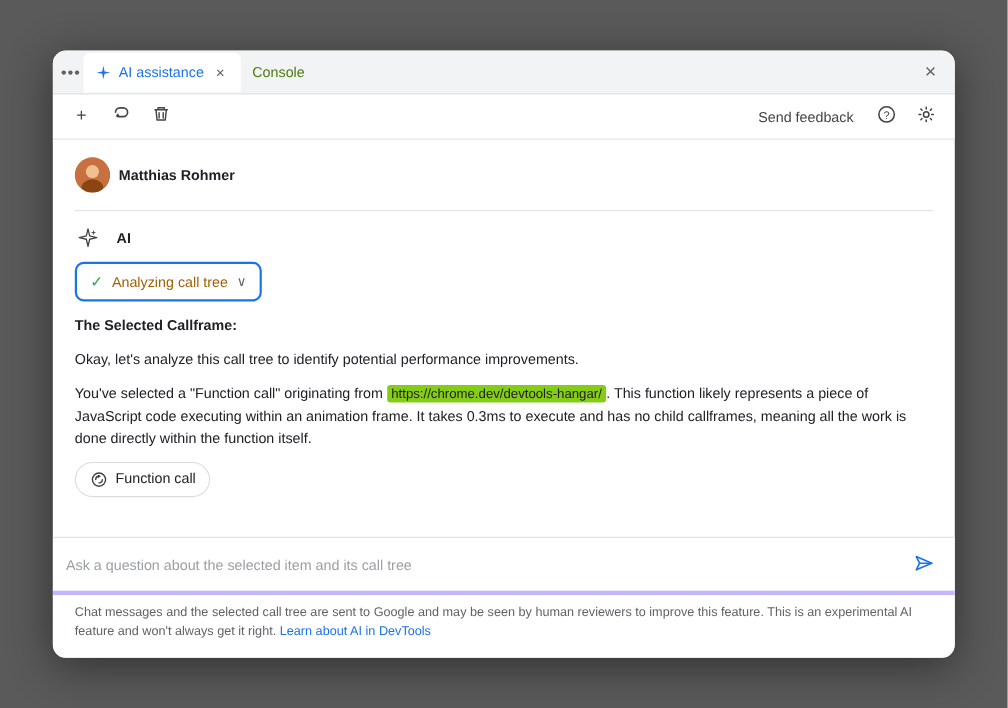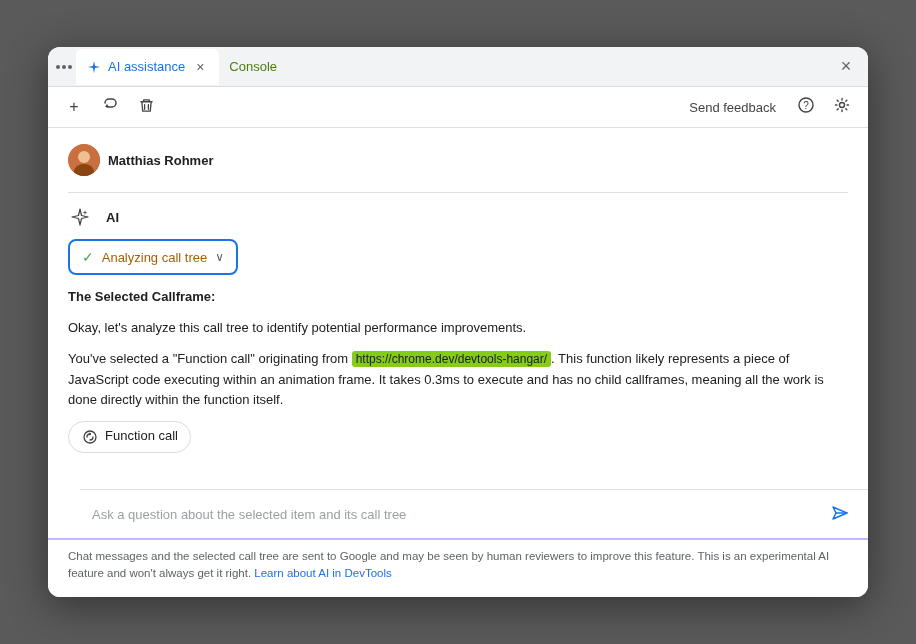--- a/index.html
+++ b/index.html
@@ -300,21 +300,20 @@
     }
 
     
     .input-area {
       border-top: 1px solid #e0e0e0;
       padding: 8px 12px;
       display: flex;
       align-items: center;
       gap: 8px;
       background: #fff;
-      margin-left: 32px;
     }
 
     .chat-input {
       flex: 1;
       border: none;
       outline: none;
       font-size: 13px;
       color: #202124;
       background: transparent;
     }
@@ -335,21 +334,21 @@
       background: transparent;
       border-radius: 4px;
     }
 
     
     .chat-footer {
       padding: 8px 20px 14px 20px;
       font-size: 11.5px;
       color: #5f6368;
       line-height: 1.5;
-      border-top: 2px solid #c4b5fd;
+      border-top: 4px solid #c4b5fd;
       background: #fff;
     }
 
     .chat-footer a {
       color: #1a73e8;
       text-decoration: none;
       cursor: pointer;
     }
   </style>
 </head>

